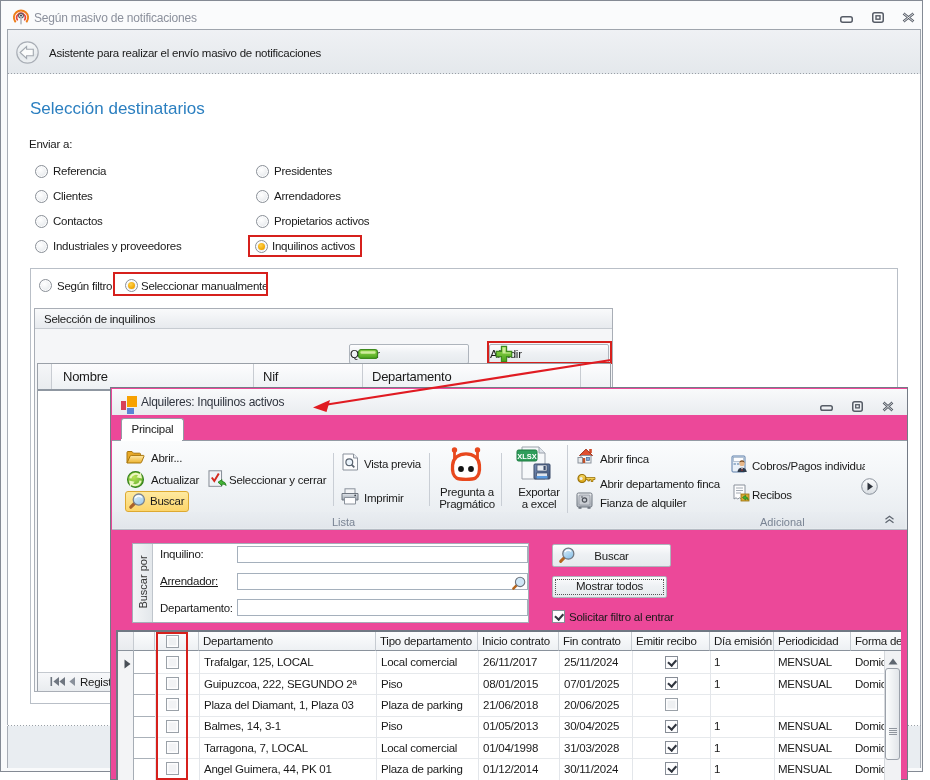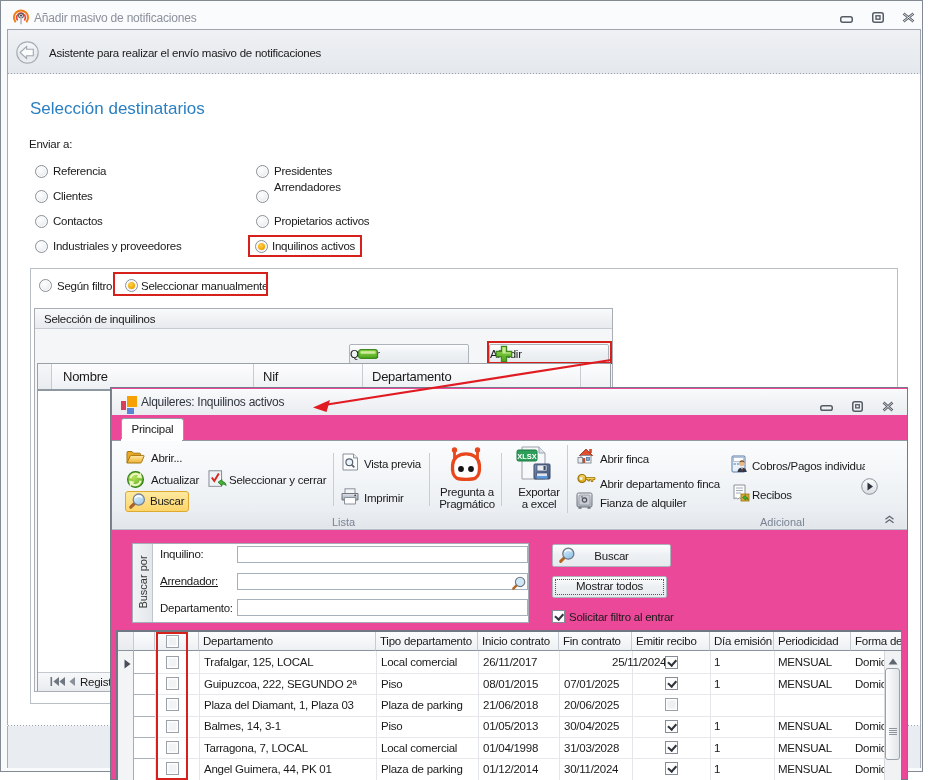--- a/index.html
+++ b/index.html
@@ -108,21 +108,21 @@
   <div class="abs" id="win1">
     <div class="abs" id="w1title"></div>
 
     <svg class="abs" style="left:11px; top:7px;" width="18" height="18" viewBox="0 0 18 18" fill="none">
       <path d="M3.2 13.5 A7 7 0 1 1 14.8 13.5" stroke="#ee7d18" stroke-width="2.1" stroke-linecap="round"></path>
       <path d="M5.3 11.8 A4.3 4.3 0 1 1 12.7 11.8" stroke="#e8453c" stroke-width="1.7" stroke-linecap="round"></path>
       <circle cx="9" cy="7.6" r="2.4" stroke="#585d66" stroke-width="1.1"></circle>
       <circle cx="9" cy="7.6" r="1.1" fill="#454a52"></circle>
       <rect x="8.1" y="9" width="1.8" height="7.5" rx="0.9" fill="#b9bdc3"></rect>
     </svg>
-    <div class="abs" id="w1titletext">Añadir masivo de notificaciones</div>
+    <div class="abs" id="w1titletext">Según masivo de notificaciones</div>
 
     <svg class="abs" style="left:839px; top:15px;" width="13" height="7" viewBox="0 0 13 7">
       <rect x="0.75" y="0.75" width="11.5" height="5.5" rx="2" fill="none" stroke="#565c66" stroke-width="1.5"></rect>
     </svg>
     <svg class="abs" style="left:871px; top:11px;" width="12" height="11" viewBox="0 0 12 11">
       <rect x="0.75" y="0.75" width="10.5" height="9.5" rx="2" fill="none" stroke="#565c66" stroke-width="1.5"></rect>
       <rect x="4" y="3.8" width="4" height="3.4" fill="none" stroke="#565c66" stroke-width="1.4"></rect>
     </svg>
     <svg class="abs" style="left:901px; top:11px;" width="13" height="11" viewBox="0 0 13 11">
       <path d="M1.5 1.5 L11.5 9.5 M11.5 1.5 L1.5 9.5" stroke="#565c66" stroke-width="2.6"></path>
@@ -153,21 +153,21 @@
     <div class="radio" style="left:34px; top:189px;"></div>
       <div class="rlabel" style="left:52px; top:189px;">Clientes</div>
     <div class="radio" style="left:34px; top:214px;"></div>
       <div class="rlabel" style="left:52px; top:214px;">Contactos</div>
     <div class="radio" style="left:34px; top:239px;"></div>
       <div class="rlabel" style="left:52px; top:239px;">Industriales y proveedores</div>
 
     <div class="radio" style="left:255px; top:164px;"></div>
       <div class="rlabel" style="left:273px; top:164px;">Presidentes</div>
     <div class="radio" style="left:255px; top:189px;"></div>
-      <div class="rlabel" style="left:273px; top:180px;">Arrendadores</div>
+      <div class="rlabel" style="left:273px; top:189px;">Arrendadores</div>
     <div class="radio" style="left:255px; top:214px;"></div>
       <div class="rlabel" style="left:273px; top:214px;">Propietarios activos</div>
     <div class="radio sel" style="left:254px; top:239px;"></div>
       <div class="rlabel" style="left:271px; top:239px;">Inquilinos activos</div>
     <div class="redbox" style="left:247px; top:234px; width:114px; height:22px;"></div>
 
     <div class="abs" id="groupbox"></div>
     <div class="radio" style="left:38px; top:278px;"></div>
       <div class="rlabel" style="left:56px; top:279px;">Según filtro</div>
     <div class="radio sel" style="left:124px; top:278px;"></div>
@@ -505,21 +505,21 @@
       <div class="cb" style="left:48px; top:3px; background:#eef0f2;"></div>
       <div class="cb" style="left:48px; top:23.5px; background:#f2f3f5;"></div>
       <div class="cb" style="left:48px; top:45px; background:#f2f3f5;"></div>
       <div class="cb" style="left:48px; top:66.3px; background:#f2f3f5;"></div>
       <div class="cb" style="left:48px; top:87.6px; background:#f2f3f5;"></div>
       <div class="cb" style="left:48px; top:109px; background:#f2f3f5;"></div>
       <div class="cb" style="left:48px; top:130.3px; background:#f2f3f5;"></div>
       <div class="gc" style="left:86px; top:24px;">Trafalgar, 125, LOCAL</div>
       <div class="gc" style="left:263px; top:24px;">Local comercial</div>
       <div class="gc" style="left:365px; top:24px;">26/11/2017</div>
-      <div class="gc" style="left:446px; top:24px;margin-left:48px;">25/11/2024</div>
+      <div class="gc" style="left:446px; top:24px;">25/11/2024</div>
       <div class="chk" style="left:547px; top:23.5px;"></div>
       <div class="gc" style="left:596px; top:24px;">1</div>
       <div class="gc" style="left:660px; top:24px;">MENSUAL</div>
       <div class="gc" style="left:737px; top:24px; width:29px; overflow:hidden;">Domici</div>
       <div class="gc" style="left:86px; top:45.5px;">Guipuzcoa, 222, SEGUNDO 2ª</div>
       <div class="gc" style="left:263px; top:45.5px;">Piso</div>
       <div class="gc" style="left:365px; top:45.5px;">08/01/2015</div>
       <div class="gc" style="left:446px; top:45.5px;">07/01/2025</div>
       <div class="chk" style="left:547px; top:45px;"></div>
       <div class="gc" style="left:596px; top:45.5px;">1</div>

